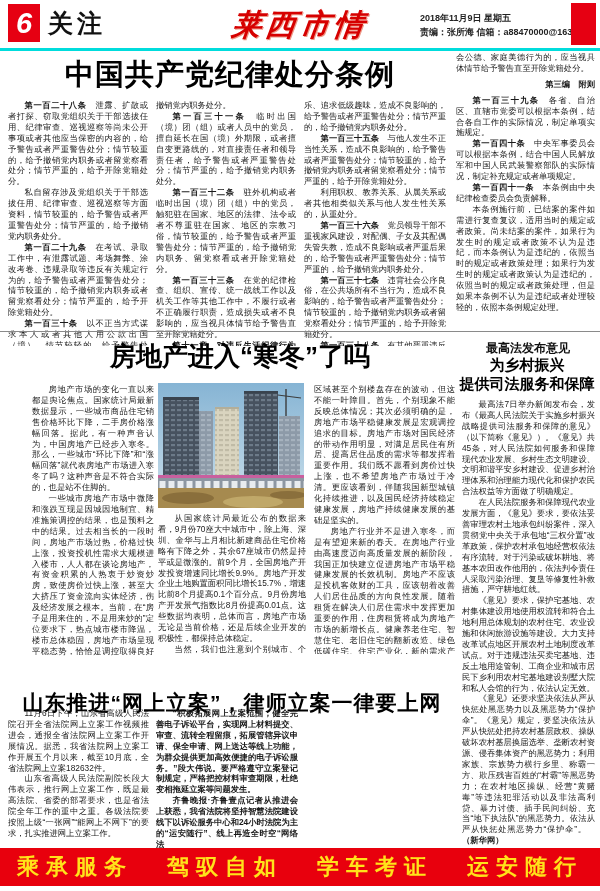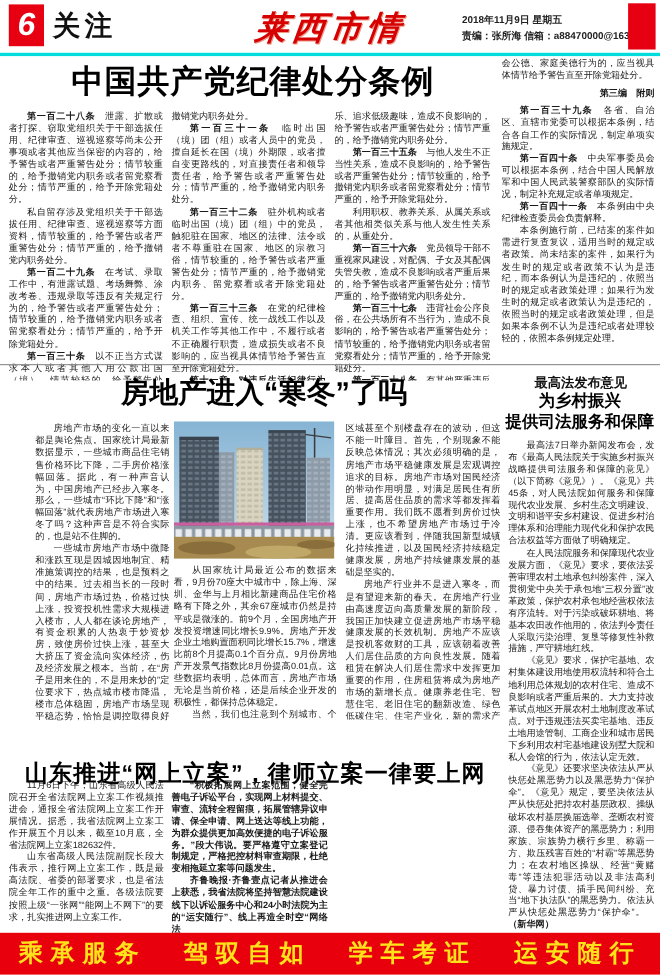--- a/index.html
+++ b/index.html
@@ -169,21 +169,21 @@
     </div>
 
   <div class="sb-kicker">最高法发布意见</div>
   <div class="sb-title">
     <div>为乡村振兴</div>
     <div>提供司法服务和保障</div>
   </div>
   <div class="news-col sb-body">
       <p>最高法7日举办新闻发布会，发布《最高人民法院关于实施乡村振兴战略提供司法服务和保障的意见》（以下简称《意见》）。《意见》共45条，对人民法院如何服务和保障现代农业发展、乡村生态文明建设、文明和谐平安乡村建设、促进乡村治理体系和治理能力现代化和保护农民合法权益等方面做了明确规定。</p>
       <p>在人民法院服务和保障现代农业发展方面，《意见》要求，要依法妥善审理农村土地承包纠纷案件，深入贯彻党中央关于承包地“三权分置”改革政策，保护农村承包地经营权依法有序流转。对于污染或破坏耕地、将基本农田改作他用的，依法判令责任人采取污染治理、复垦等修复性补救措施，严守耕地红线。</p>
-      <p>《意见》要求，保护宅基地、农村集体建设用地使用权流转和符合土地利用总体规划的农村住宅、造成不良影响或者严重后果的。大力支持改革试点地区开展农村土地制度改革试点。对于违规违法买卖宅基地、违反土地用途管制、工商企业和城市居民下乡利用农村宅基地建设别墅大院和私人会馆的行为，依法认定无效。</p>
+      <p>《意见》要求，保护宅基地、农村集体建设用地使用权流转和符合土地利用总体规划的农村住宅、农业设施和休闲旅游设施等建设。大力支持改革试点地区开展农村土地制度改革试点。对于违规违法买卖宅基地、违反土地用途管制、工商企业和城市居民下乡利用农村宅基地建设别墅大院和私人会馆的行为，依法认定无效。</p>
       <p>《意见》还要求坚决依法从严从快惩处黑恶势力以及黑恶势力“保护伞”。《意见》规定，要坚决依法从严从快惩处把持农村基层政权、操纵破坏农村基层换届选举、垄断农村资源、侵吞集体资产的黑恶势力；利用家族、宗族势力横行乡里、称霸一方、欺压残害百姓的“村霸”等黑恶势力；在农村地区操纵、经营“黄赌毒”等违法犯罪活动以及非法高利贷、暴力讨债、插手民间纠纷、充当“地下执法队”的黑恶势力。依法从严从快惩处黑恶势力“保护伞”。<b>　（新华网）</b></p>
     </div>
 
   <div class="court-title">山东推进“网上立案”，律师立案一律要上网</div>
   <div class="news-col ccol1">
       <p>11月6日下午，山东省高级人民法院召开全省法院网上立案工作视频推进会，通报全省法院网上立案工作开展情况。据悉，我省法院网上立案工作开展五个月以来，截至10月底，全省法院网上立案182632件。</p>
       <p>山东省高级人民法院副院长段大伟表示，推行网上立案工作，既是最高法院、省委的部署要求，也是省法院全年工作的重中之重。各级法院要按照上级“一张网”“能网上不网下”的要求，扎实推进网上立案工作。</p>
     </div>
   <div class="news-col ccol2">
       <p>“积极拓展网上立案范围，健全完善电子诉讼平台，实现网上材料提交、审查、流转全程留痕，拓展管辖异议申请、保全申请、网上送达等线上功能，为群众提供更加高效便捷的电子诉讼服务。”段大伟说。要严格遵守立案登记制规定，严格把控材料审查期限，杜绝变相拖延立案等问题发生。</p>

